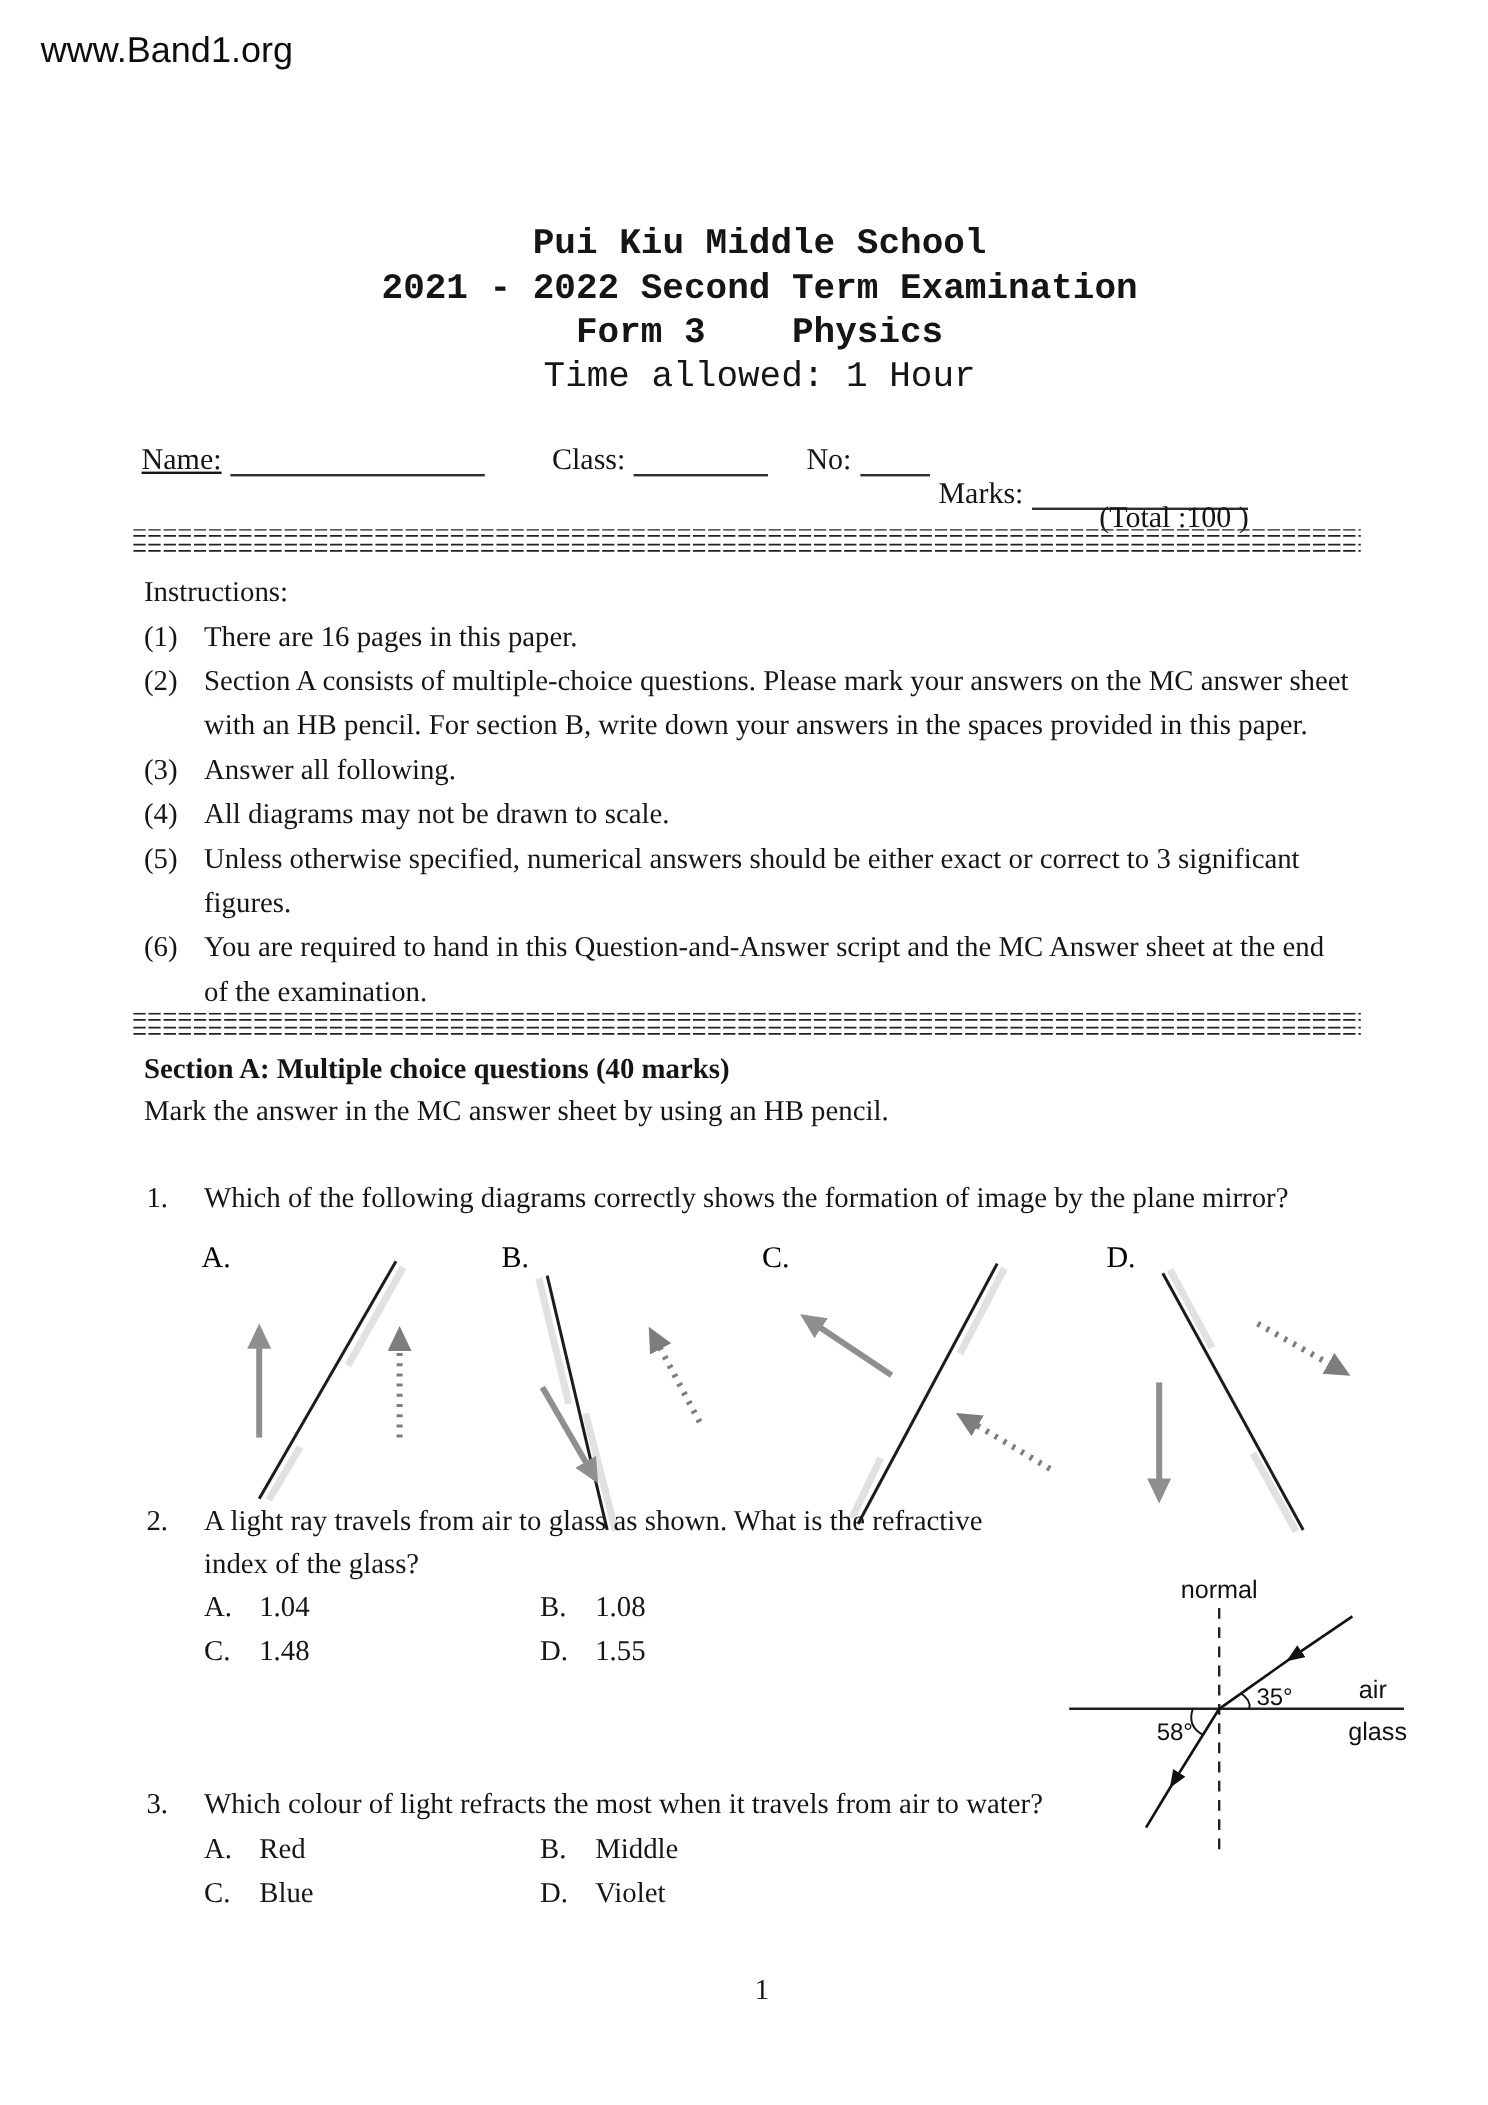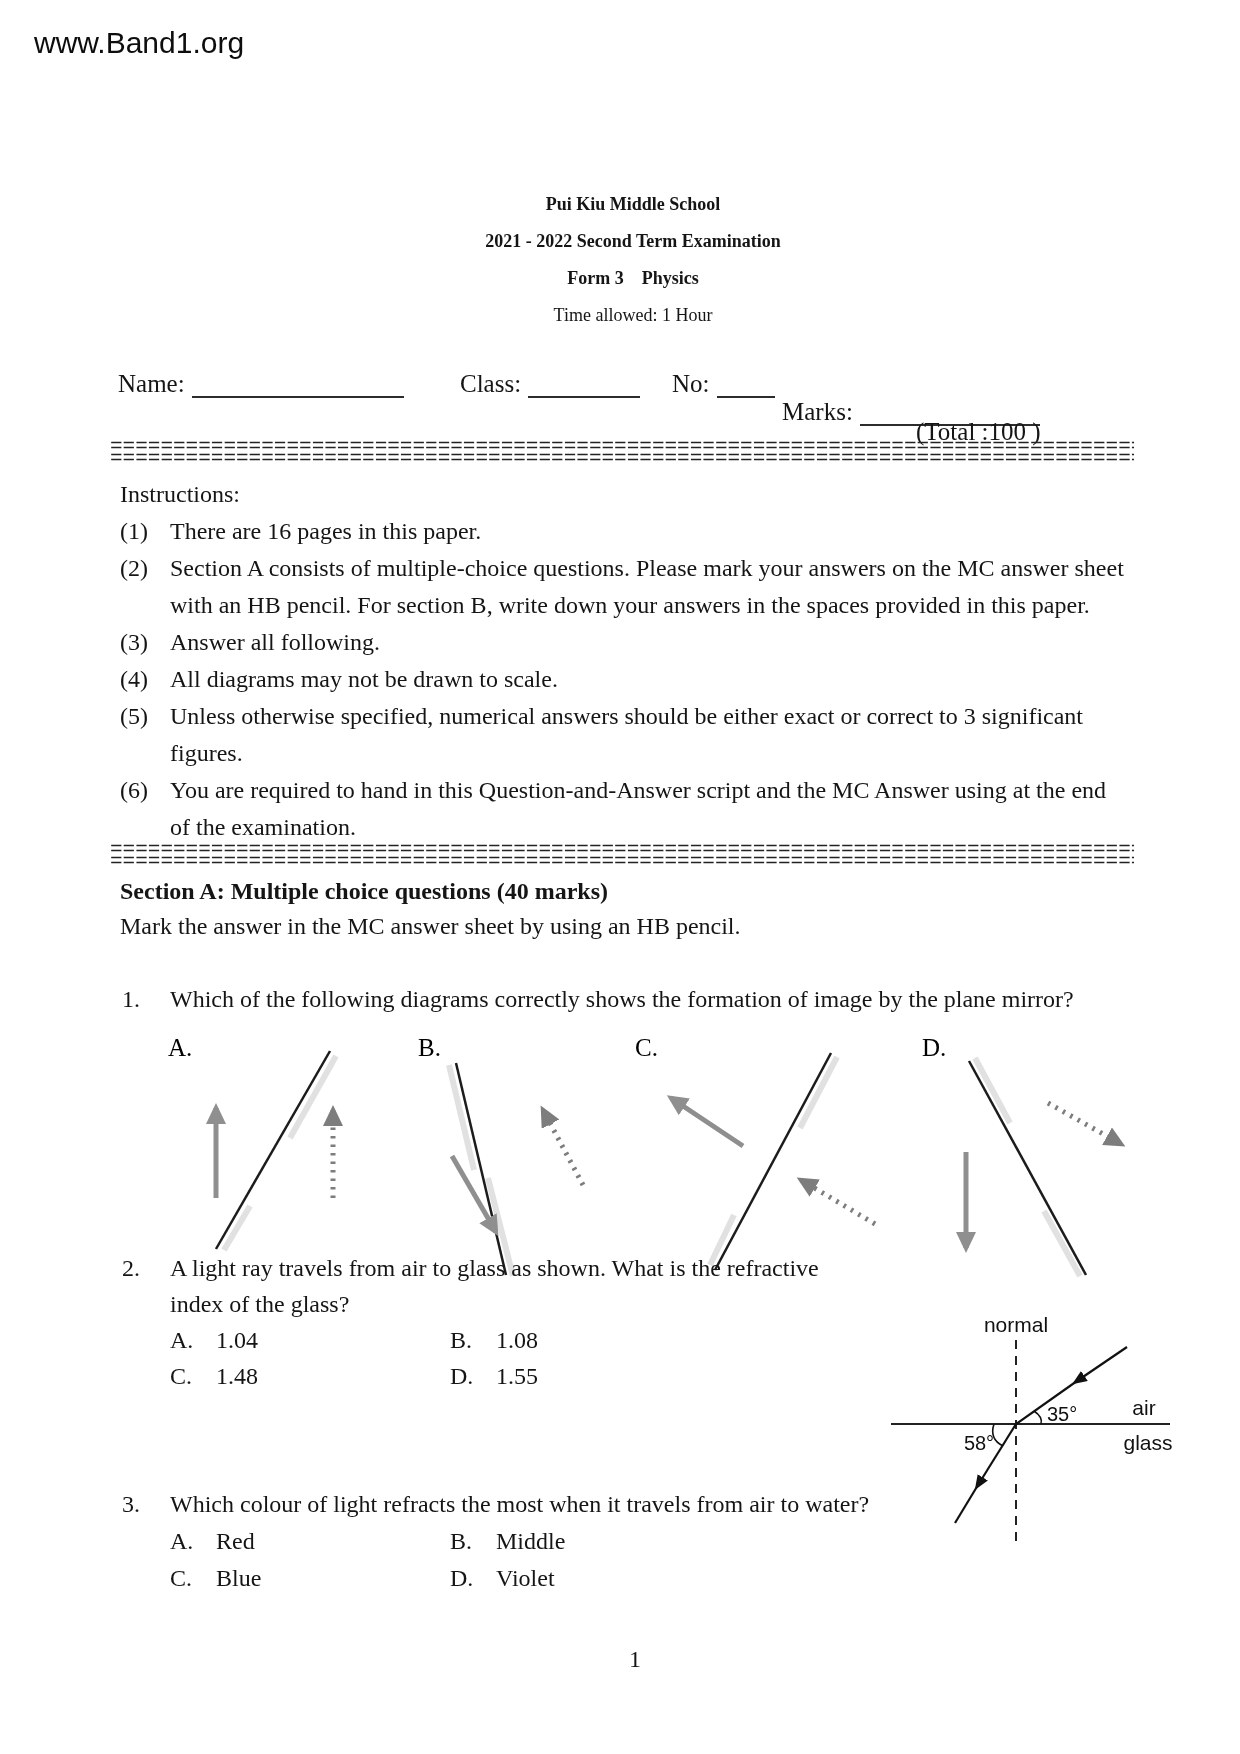--- a/index.html
+++ b/index.html
@@ -2,21 +2,21 @@
 <html><head>
 <meta charset="utf-8">
 <style>
   html,body{margin:0;padding:0;}
   body{
     width:1240px;height:1754px;position:relative;background:#ffffff;
     font-family:"Liberation Serif",serif;color:#151515;overflow:hidden;
   }
   .abs{position:absolute;}
   .wm{font-family:"Liberation Sans",sans-serif;font-size:30px;color:#0d0d0d;}
-  .title-block{left:26px;top:186px;width:1214px;text-align:center;line-height:37px;font-size:18px;}
+  .title-block{left:26px;top:186px;width:1214px;text-align:center;line-height:37px;font-size:30px;font-family:Liberation Mono, monospace;}
   .bold{font-weight:bold;}
   .pre{white-space:pre;}
   .info-row{top:370px;left:0;width:1240px;font-size:25px;}
   .info-item{position:absolute;top:0;white-space:nowrap;}
   .blank{display:inline-block;border-bottom:2px solid #2c2c2c;height:20px;vertical-align:-6px;margin-left:7px;}
   .total{left:916px;top:418px;font-size:25px;}
   .sep{left:110px;width:1024px;height:26px;overflow:hidden;
        font-family:"Liberation Mono",monospace;font-size:21px;line-height:12px;
        color:#222;letter-spacing:0;}
   .sep div{white-space:nowrap;}
@@ -38,42 +38,42 @@
 <div class="abs wm" style="left:34px;top:26px;">www.Band1.org</div>
 
 <div class="abs title-block">
   <div class="bold">Pui Kiu Middle School</div>
   <div class="bold">2021 - 2022 Second Term Examination</div>
   <div class="bold pre">Form 3    Physics</div>
   <div>Time allowed: 1 Hour</div>
 </div>
 
 <div class="abs info-row">
-  <span class="info-item" style="left:118px;"><span>Name:</span><span class="blank" style="width:212px;"></span></span>
+  <span class="info-item" style="left:118px;text-decoration:underline;"><span>Name:</span><span class="blank" style="width:212px;"></span></span>
   <span class="info-item" style="left:460px;"><span>Class:</span><span class="blank" style="width:112px;"></span></span>
   <span class="info-item" style="left:672px;"><span>No:</span><span class="blank" style="width:58px;"></span></span>
   <span class="info-item" style="left:782px;margin-top:28px;"><span>Marks:</span><span class="blank" style="width:180px;"></span></span>
 </div>
 <div class="abs total">(Total :100 )</div>
 
 <div class="abs sep" style="top:441px;">
   <div>====================================================================================================</div>
   <div>====================================================================================================</div>
 </div>
 
 <div class="abs instr">
   <div class="iline">Instructions:</div>
   <div class="iline"><span class="inum">(1)</span><span>There are 16 pages in this paper.</span></div>
   <div class="iline"><span class="inum">(2)</span><span>Section A consists of multiple-choice questions. Please mark your answers on the MC answer sheet</span></div>
   <div class="iline"><span class="inum"></span><span>with an HB pencil. For section B, write down your answers in the spaces provided in this paper.</span></div>
   <div class="iline"><span class="inum">(3)</span><span>Answer all following.</span></div>
   <div class="iline"><span class="inum">(4)</span><span>All diagrams may not be drawn to scale.</span></div>
   <div class="iline"><span class="inum">(5)</span><span>Unless otherwise specified, numerical answers should be either exact or correct to 3 significant</span></div>
   <div class="iline"><span class="inum"></span><span>figures.</span></div>
-  <div class="iline"><span class="inum">(6)</span><span>You are required to hand in this Question-and-Answer script and the MC Answer using at the end</span></div>
+  <div class="iline"><span class="inum">(6)</span><span>You are required to hand in this Question-and-Answer script and the MC Answer sheet at the end</span></div>
   <div class="iline"><span class="inum"></span><span>of the examination.</span></div>
 </div>
 
 <div class="abs sep" style="top:844px;">
   <div>====================================================================================================</div>
   <div>====================================================================================================</div>
 </div>
 
 <div class="abs txt bold" style="left:120px;top:878px;">Section A: Multiple choice questions (40 marks)</div>
 <div class="abs txt" style="left:120px;top:913px;">Mark the answer in the MC answer sheet by using an HB pencil.</div>

